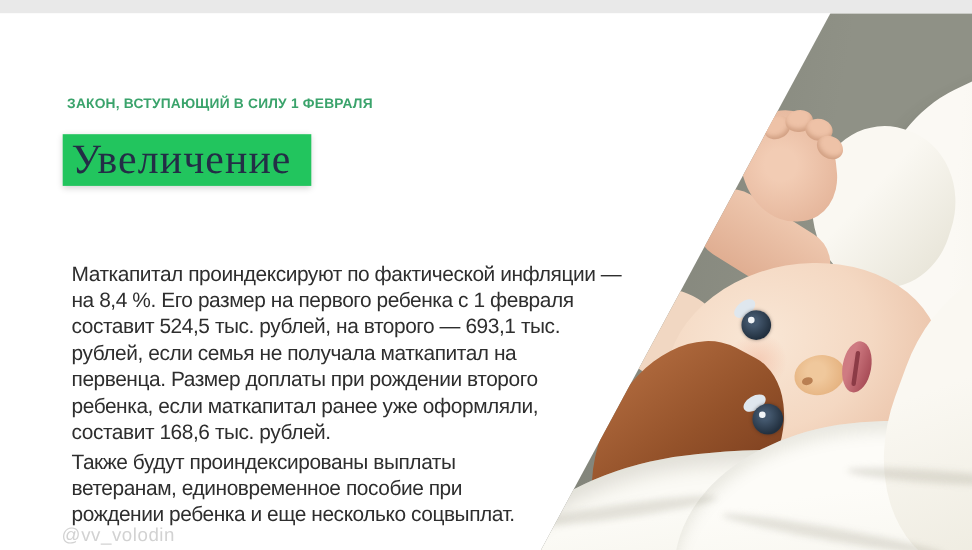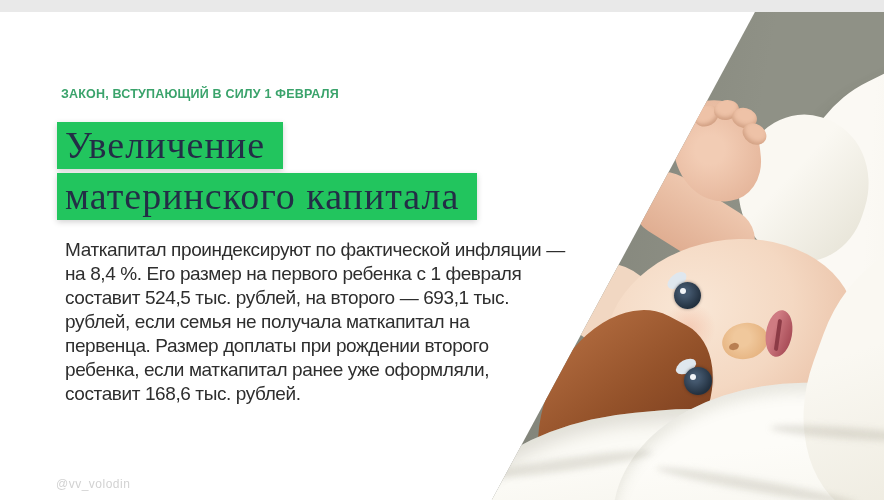--- a/index.html
+++ b/index.html
@@ -91,21 +91,21 @@
     box-shadow:0 2px 6px rgba(0,0,0,.18);
     font-family:"Liberation Serif","DejaVu Serif",serif;font-weight:400;
     font-size:38px;line-height:47px;letter-spacing:1px;color:var(--title-navy);
     padding:0 18px 0 8px;white-space:nowrap;}
   .plate1{left:57px;top:110px;}
   .plate2{left:57px;top:161px;}
   .para{position:absolute;left:65px;width:555px;font-size:19px;font-weight:normal;
     letter-spacing:-0.4px;line-height:24px;color:var(--body-text);white-space:pre-line;}
   .p1{top:226px;}
   .p2{top:397px;}
-  .watermark{position:absolute;left:56px;top:465px;font-size:12px;
+  .watermark{position:absolute;left:56px;top:465px;font-size:17px;
     letter-spacing:.5px;color:var(--watermark-gray);}
 </style>
 </head>
 <body>
 
 <div class="card">
 
   <div class="photo" title="Младенец с голубыми глазами, завернутый в белое одеяло, лежит и смотрит вверх">
     <div class="wall"></div>
     <div class="blanket-tr"></div>
@@ -135,24 +135,26 @@
     <div class="bb2"></div>
     <div class="bb3"></div>
     <div class="fold fo1"></div>
     <div class="fold fo2"></div>
     <div class="fold fo3"></div>
   </div>
 
   <div class="kicker">ЗАКОН, ВСТУПАЮЩИЙ В СИЛУ 1 ФЕВРАЛЯ</div>
 
   <div class="plate plate1">Увеличение</div>
-  <div class="plate plate2">материнского капитала</div>
 
   <div class="para p1">Маткапитал проиндексируют по фактической инфляции —
 на 8,4 %. Его размер на первого ребенка с 1 февраля
 составит 524,5 тыс. рублей, на второго — 693,1 тыс.
 рублей, если семья не получала маткапитал на
 первенца. Размер доплаты при рождении второго
 ребенка, если маткапитал ранее уже оформляли,
 составит 168,6 тыс. рублей.</div>
+  <div class="para p2">Также будут проиндексированы выплаты
+ветеранам, единовременное пособие при
+рождении ребенка и еще несколько соцвыплат.</div>
 
   <div class="watermark">@vv_volodin</div>
 </div>
 
 </body></html>

